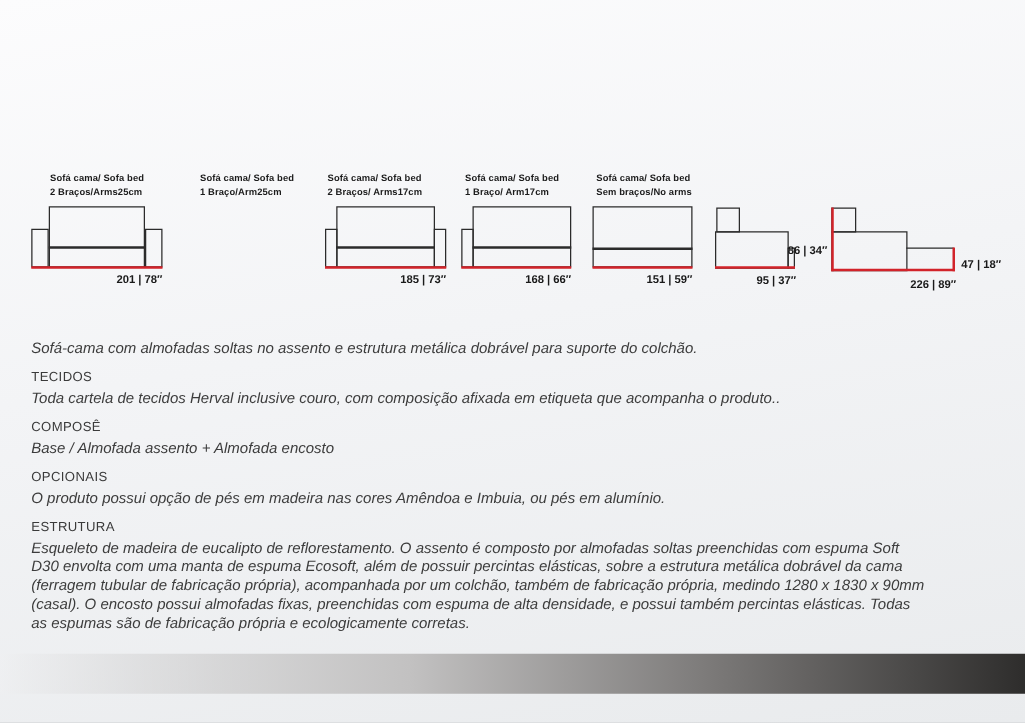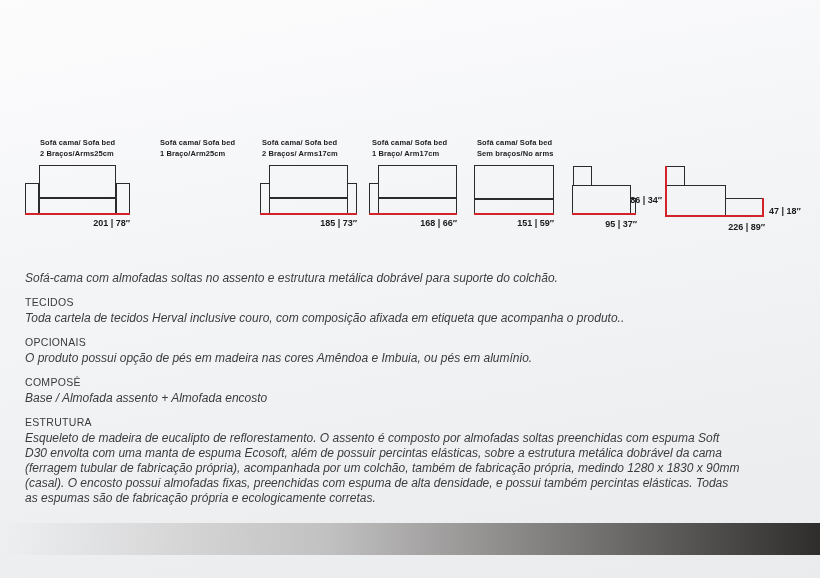--- a/index.html
+++ b/index.html
@@ -144,26 +144,26 @@
 
   <div class="sections">
     <section>
       <p>Sofá-cama com almofadas soltas no assento e estrutura metálica dobrável para suporte do colchão.</p>
     </section>
     <section>
       <h3>TECIDOS</h3>
       <p>Toda cartela de tecidos Herval inclusive couro, com composição afixada em etiqueta que acompanha o produto..</p>
     </section>
     <section>
+      <h3>COMPOSÊ</h3>
+      <p>Base / Almofada assento + Almofada encosto</p>
+    </section>
+    <section>
       <h3>OPCIONAIS</h3>
       <p>O produto possui opção de pés em madeira nas cores Amêndoa e Imbuia, ou pés em alumínio.</p>
-    </section>
-    <section>
-      <h3>COMPOSÊ</h3>
-      <p>Base / Almofada assento + Almofada encosto</p>
     </section>
     <section>
       <h3>ESTRUTURA</h3>
       <p>Esqueleto de madeira de eucalipto de reflorestamento. O assento é composto por almofadas soltas preenchidas com espuma Soft D30 envolta com uma manta de espuma Ecosoft, além de possuir percintas elásticas, sobre a estrutura metálica dobrável da cama (ferragem tubular de fabricação própria), acompanhada por um colchão, também de fabricação própria, medindo 1280 x 1830 x 90mm (casal). O encosto possui almofadas fixas, preenchidas com espuma de alta densidade, e possui também percintas elásticas. Todas as espumas são de fabricação própria e ecologicamente corretas.</p>
     </section>
   </div>
 
   <div class="bottom-bar"></div>
 
 </div>

